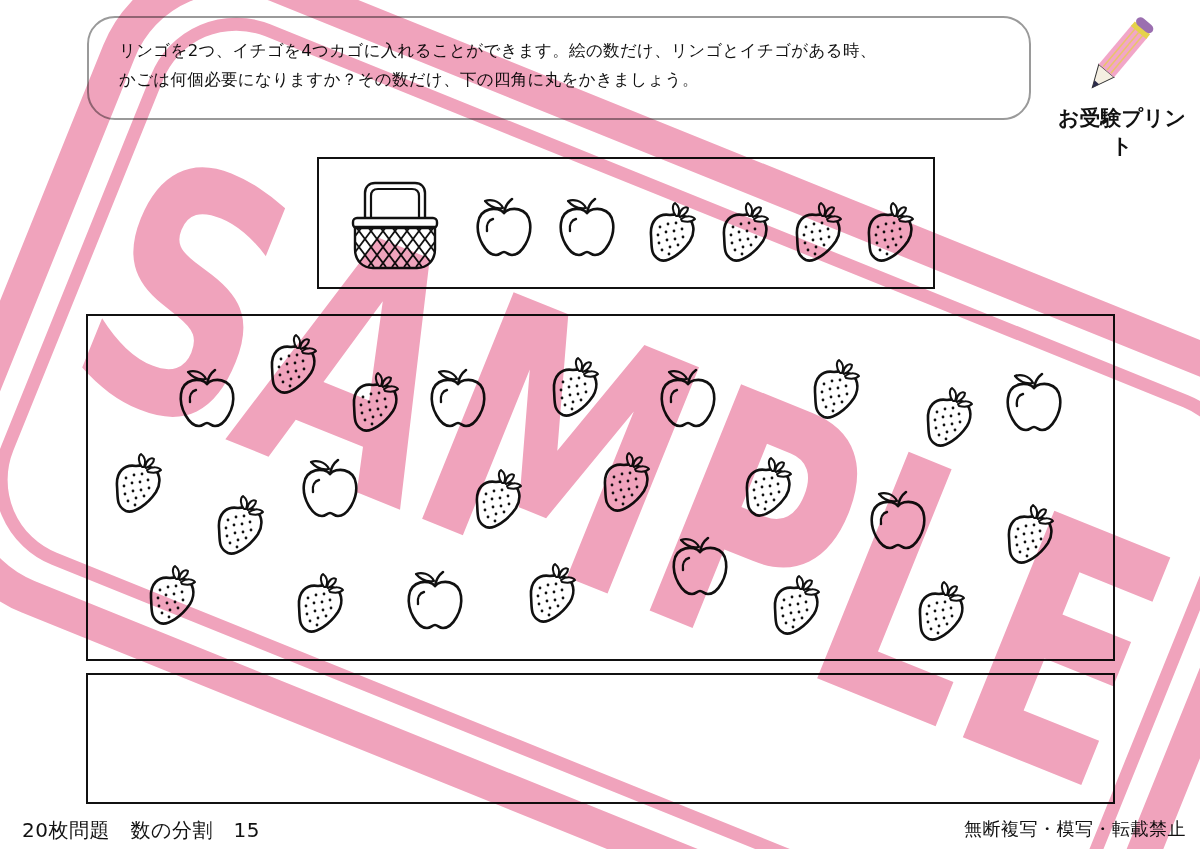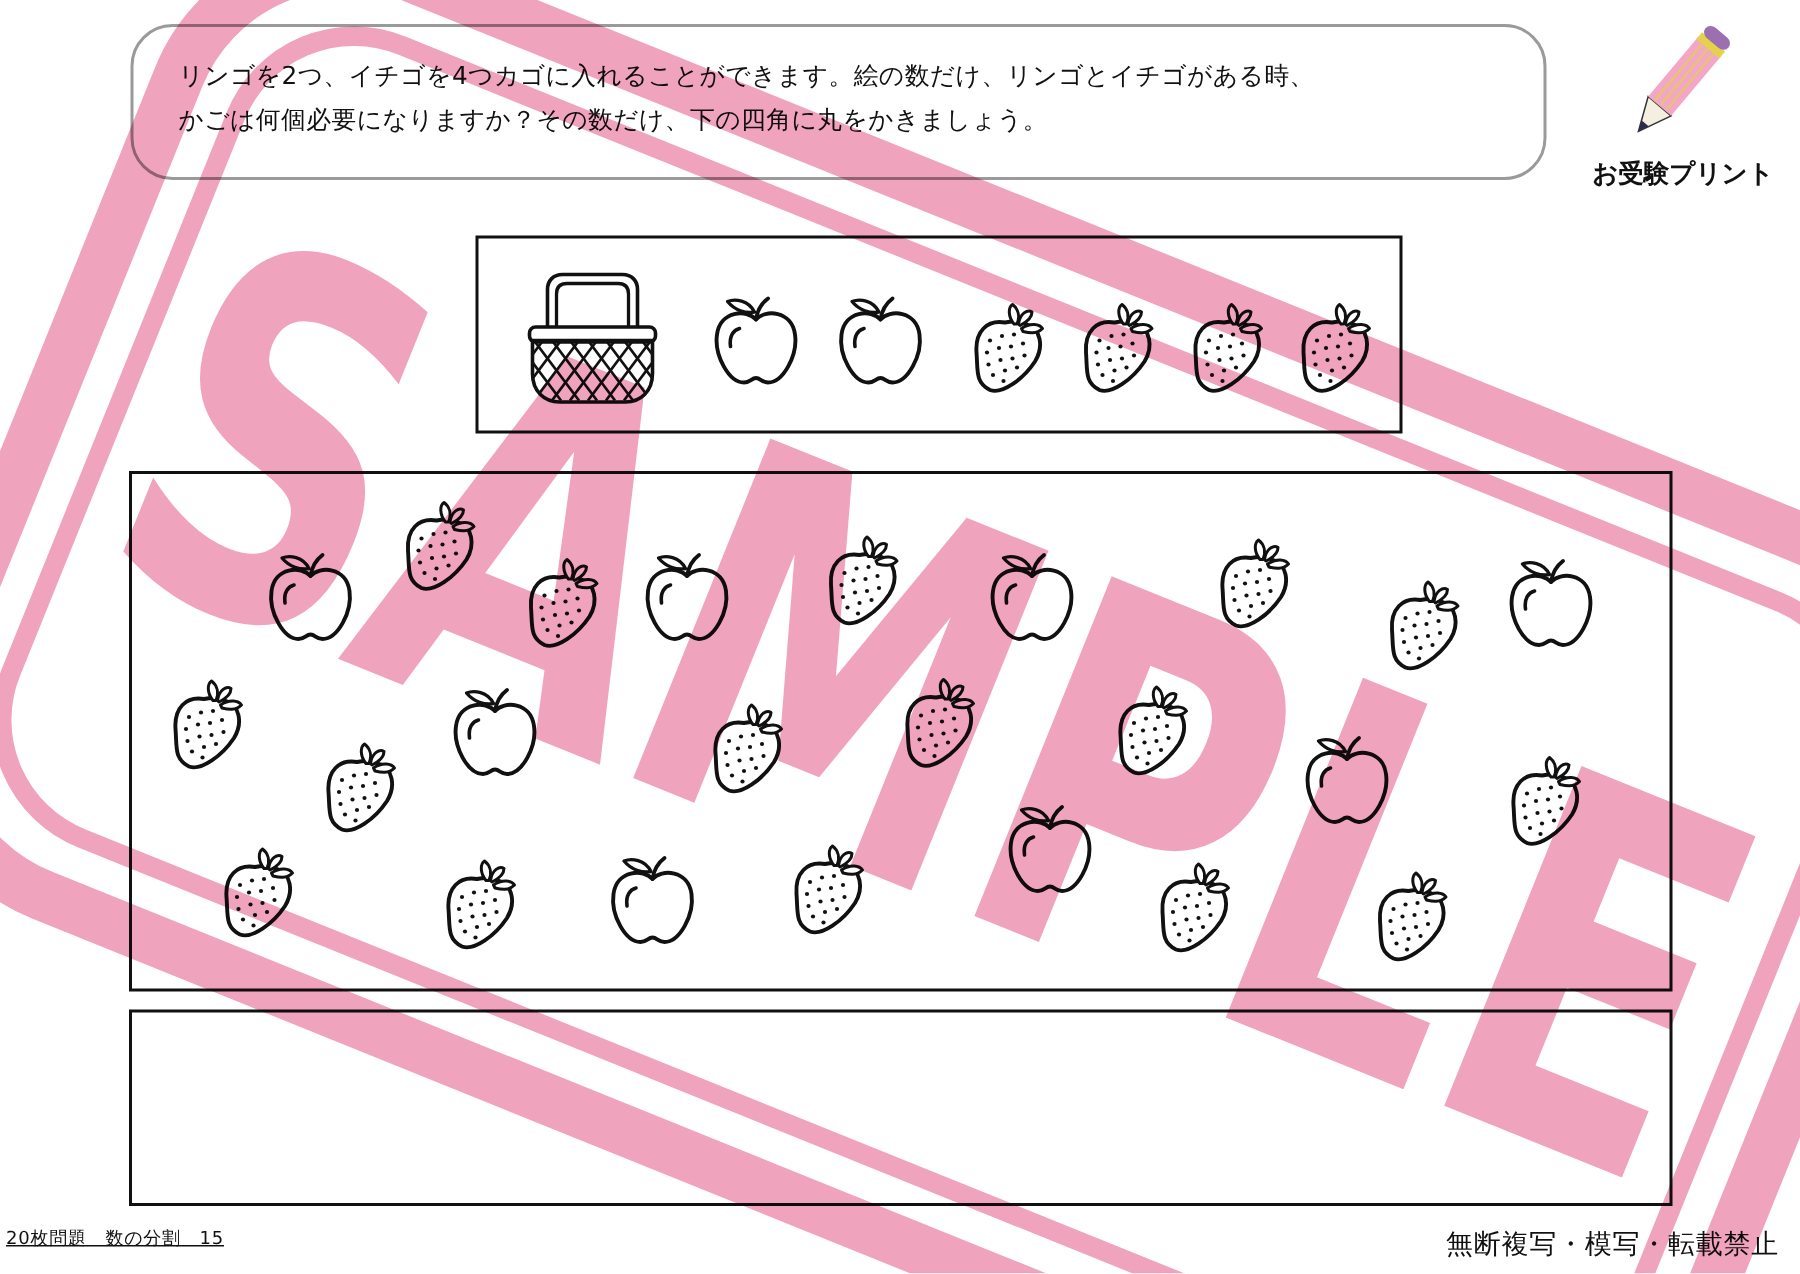--- a/index.html
+++ b/index.html
@@ -5,26 +5,26 @@
   html, body { margin:0; padding:0; background:#ffffff; }
   body { width:1200px; height:849px; position:relative; overflow:hidden;
          font-family: "DejaVu Sans", "Liberation Sans", sans-serif; color:#111; }
   .abs { position:absolute; }
   #instruction-box { left:87px; top:16px; width:944px; height:104px; box-sizing:border-box;
        border:2px solid #9a9a9a; border-radius:28px; background:#fff; }
   #instruction-text { position:absolute; left:30px; top:18px; right:20px;
        font-size:16.5px; line-height:29px; letter-spacing:0.3px; color:#111; white-space:pre-line; }
   #logo { left:1040px; top:8px; width:160px; height:125px; }
   #logo-text { position:absolute; left:12px; top:96px; width:140px; text-align:center;
-       font-size:17px; font-weight:bold; letter-spacing:0px; color:#111; }
+       font-size:21px; font-weight:bold; letter-spacing:0px; color:#111; }
   .frame { position:absolute; border:2px solid #111; box-sizing:border-box; background:transparent; }
   #legend-box { left:317px; top:157px; width:618px; height:132px; }
   #fruit-box { left:86px; top:314px; width:1029px; height:347px; }
   #answer-box { left:86px; top:673px; width:1029px; height:131px; }
-  #footer-left { left:4px; top:817px; font-size:12px; color:#111; letter-spacing:0.5px;text-decoration:underline; }
+  #footer-left { left:22px; top:817px; font-size:20px; color:#111; letter-spacing:0.5px; }
   #footer-right { right:14px; top:817px; font-size:18px; color:#111; letter-spacing:0.5px; }
   .icon { position:absolute; }
   #watermark { position:absolute; left:0; top:0; width:1200px; height:849px; pointer-events:none;
        mix-blend-mode:multiply; }
 </style>
 </head>
 <body>
 
 <div id="instruction-box" class="abs">
   <div id="instruction-text">リンゴを2つ、イチゴを4つカゴに入れることができます。絵の数だけ、リンゴとイチゴがある時、

